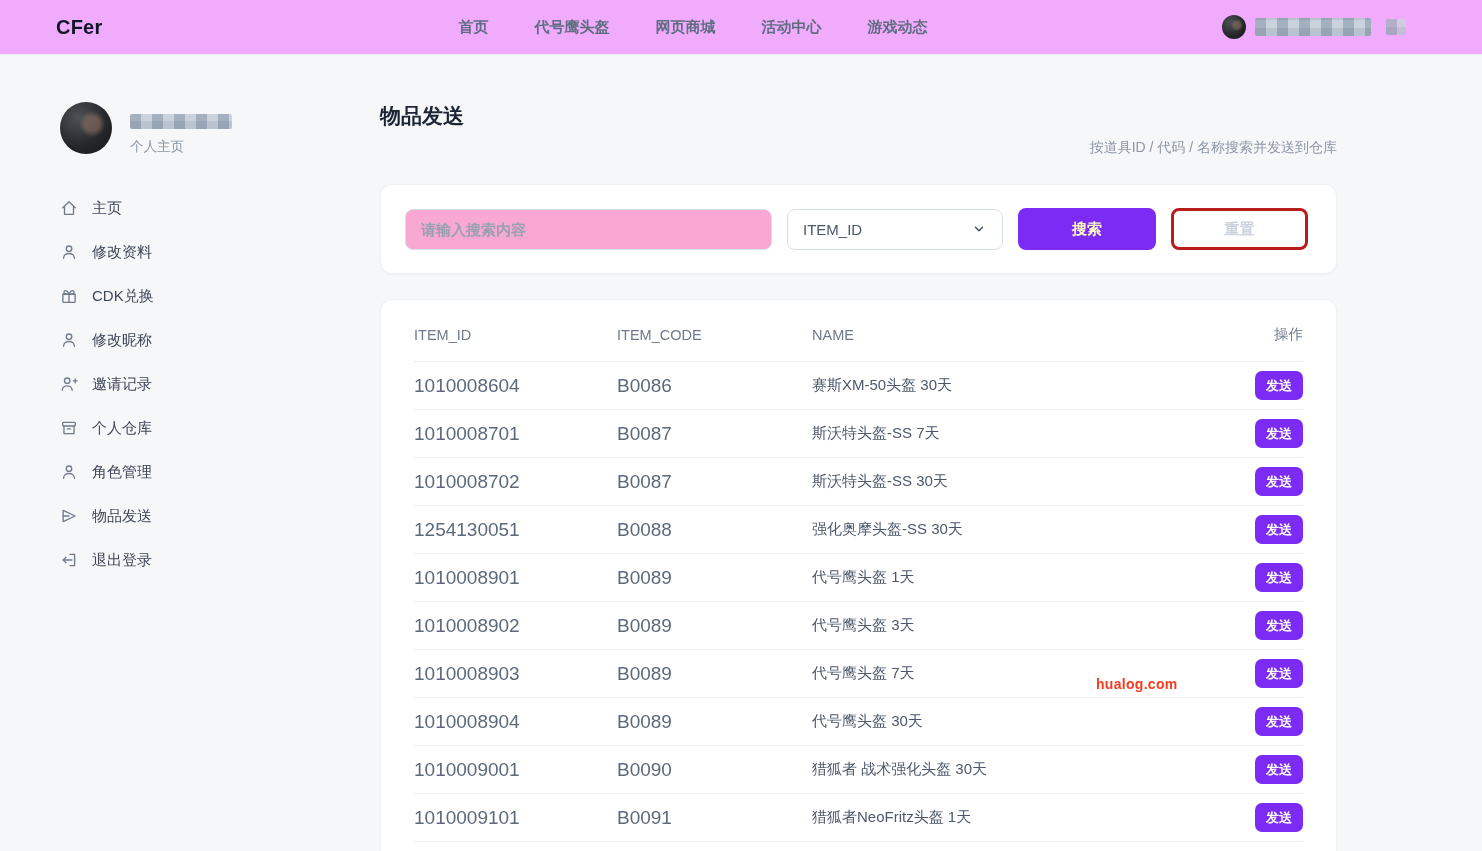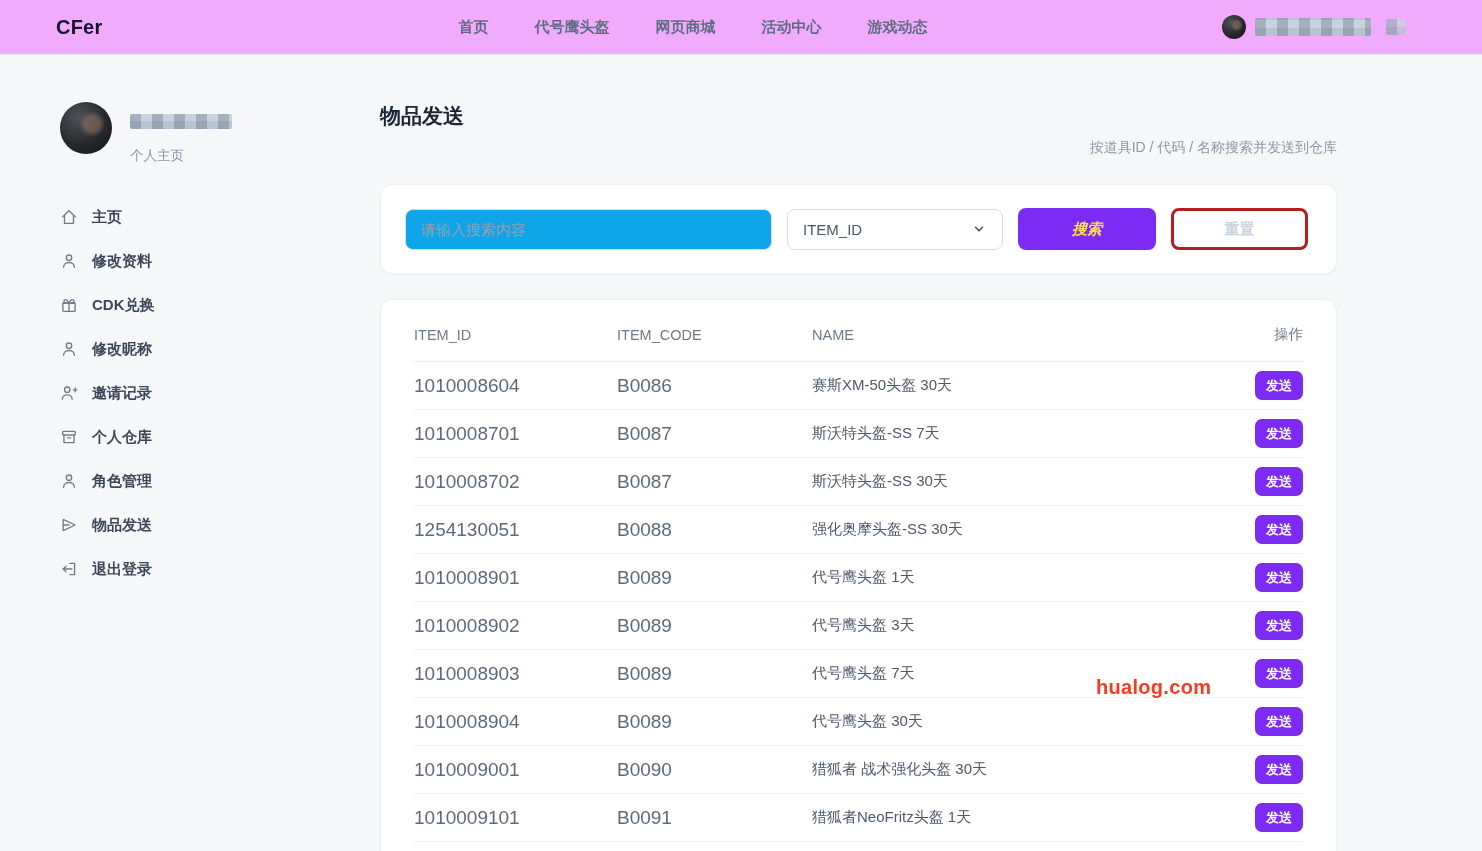--- a/index.html
+++ b/index.html
@@ -35,71 +35,71 @@
   .user-blur-1 { width:116px; height:18px; }
   .user-blur-2 { width:20px; height:16px; margin-left:6px; opacity:.8; }
 
   
   .content { display:flex; padding:47px 0 0 60px; }
 
   
   .sidebar { width:320px; flex-shrink:0; }
   .profile { display:flex; gap:18px; }
   .profile-name-blur { width:102px; height:15px; margin-top:12px; }
-  .profile-link { display:block; font-size:13.5px; color:#8b96a6; margin-top:18px; cursor:pointer; }
+  .profile-link { display:block; font-size:13.5px; color:#8b96a6; margin-top:9px; cursor:pointer; }
   .menu { margin-top:30px; }
   .menu-item { display:flex; align-items:center; gap:14px; height:44px; cursor:pointer; }
   .menu-item svg { width:18px; height:18px; stroke:#707c8c; fill:none; stroke-width:1.5; stroke-linecap:round; stroke-linejoin:round; flex-shrink:0; }
-  .menu-item .label { font-size:15px; font-weight:700; color:#3e4758; }
+  .menu-item .label { font-size:15px; font-weight:400; color:#3e4758; }
 
   
   .main { width:957px; }
   .page-title { font-size:21px; font-weight:700; color:#1c2534; }
   .page-subtitle { font-size:14px; color:#8d97a7; margin-top:9px;text-align:right; }
 
   .card {
     background:#fff; border:1px solid #eef0f4; border-radius:12px;
     box-shadow:0 1px 2px rgba(16,24,40,.04);
   }
   .search-card { margin-top:27px; padding:23px 24px; display:flex; align-items:center; gap:15px; }
   .search-input {
     width:367px; height:41px; border:1px solid #d8dfe8; border-radius:8px;
     padding:0 15px; font-size:15px; color:#38414f; outline:none;
-    font-family:inherit; background:#0ea5e9;
+    font-family:inherit; background:#f9a8d4;font-weight:bold;
   }
   .search-input::placeholder { color:#97a1b1; }
   .select-box {
     width:216px; height:41px; border:1px solid #d8dfe8; border-radius:8px;
     display:flex; align-items:center; justify-content:space-between;
     padding:0 16px 0 15px; cursor:pointer; background:#fff;
   }
   .select-box .value { font-size:15px; font-weight:500; color:#49576b; }
   .select-box svg { width:14px; height:14px; stroke:#3c485a; fill:none; stroke-width:2; stroke-linecap:round; stroke-linejoin:round; }
   .btn { height:42px; border-radius:8px; font-size:15px; font-weight:700; border:none; cursor:pointer; font-family:inherit; }
-  .btn-search { width:138px; background:var(--accent); color:#fde047;font-style:italic; }
+  .btn-search { width:138px; background:var(--accent); color:#fef9c3; }
   .btn-reset { width:137px; background:#fff; border:3px solid #b91c1c; color:#ccd3dd; }
 
   
   .table-card { margin-top:25px; padding:8px 33px 0; height:620px; }
   .t-row { display:grid; grid-template-columns:203px 195px 1fr 64px; align-items:center; }
   .t-head { height:54px; border-bottom:1px solid #e9edf1; }
   .t-head .th { font-size:14.5px; font-weight:500; color:#6e7a8a; }
   .t-head .th:last-child { text-align:right; }
   .t-body .t-row { height:48px; border-bottom:1px solid #edf0f4; }
   .cell-id, .cell-code { font-size:19px; color:#5d6a7b; }
   .cell-name { font-size:15px; color:#4d586a; }
   .btn-send {
     width:48px; height:29px; border:none; border-radius:7px; background:var(--accent);
     color:#fff; font-size:13px; font-weight:700; cursor:pointer; justify-self:end; font-family:inherit;
   }
 
   
   .watermark {
     position:absolute; left:1096px; top:676px; z-index:5;
-    font-size:20px; font-weight:700; color:var(--wm); letter-spacing:.3px;
+    font-size:14px; font-weight:700; color:var(--wm); letter-spacing:.3px;
   }
 </style>
 </head>
 <body style="--accent: #7c2bf5; --wm: #f63c20;">
 
 <header class="topbar">
   <div class="logo">CFer</div>
   <nav class="topnav">
       <a class="nav-item">首页</a>
       <a class="nav-item">代号鹰头盔</a>

